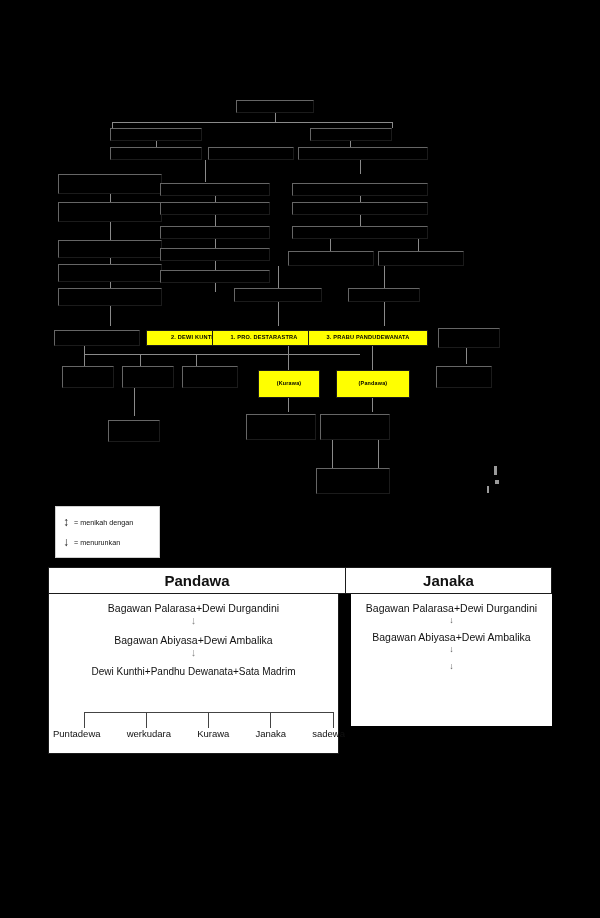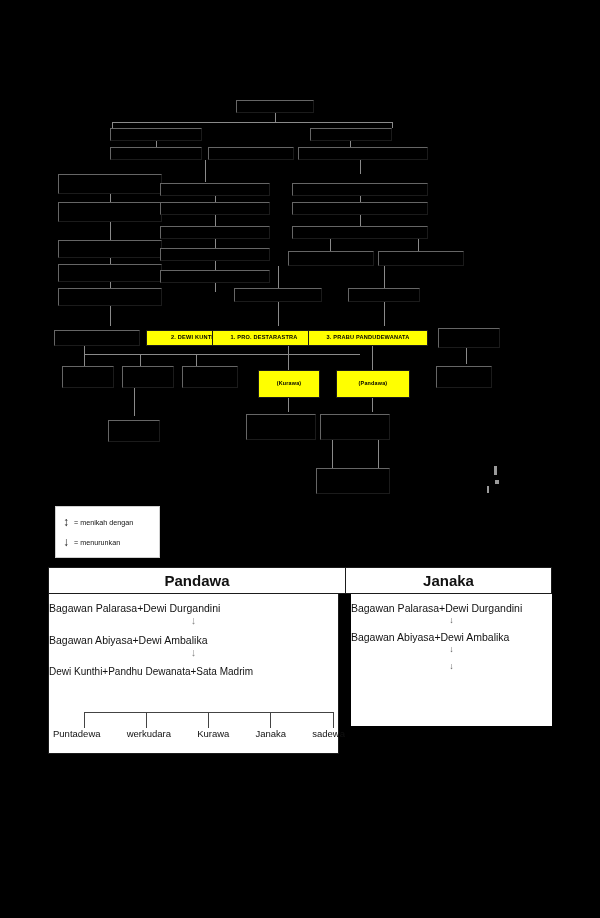--- a/index.html
+++ b/index.html
@@ -48,21 +48,21 @@
       text-align:center;font-size:15px;font-weight:bold;padding:4px 0;}
   .th.pandawa{width:298px;}
   .th.kurawa{width:206px;border-left:none;}
   .tbl-body{display:flex;align-items:flex-start;}
   .td{box-sizing:border-box;background:#fff;color:#111;}
   .td.pandawa{width:298px;height:160px;border-left:1px solid #1b1b1b;
       border-right:1px solid #1b1b1b;border-bottom:1px solid #1b1b1b;
       position:relative;padding-top:8px;}
   .td.kurawa{width:206px;height:132px;position:relative;padding-top:8px;
       margin-left:12px;}
-  .cell-line{text-align:left;font-size:10.5px;color:#111;white-space:nowrap;}
+  .cell-line{text-align:center;font-size:10.5px;color:#111;white-space:nowrap;}
   .cell-line.wide{font-size:10px;}
   .arrow-dn{width:100%;text-align:center;color:#888;font-size:11px;line-height:12px;
       height:20px;}
   .arrow-dn.k{color:#555;font-size:9px;height:17px;}
 
   
   .bracket{position:absolute;left:35px;top:118px;width:250px;height:16px;}
   .bracket .hbar{position:absolute;left:0;top:0;width:250px;height:1px;background:#444;}
   .bracket .tick{position:absolute;top:0;width:1px;height:16px;background:#444;}
   .sibs{position:absolute;left:2px;top:134px;width:296px;display:flex;

